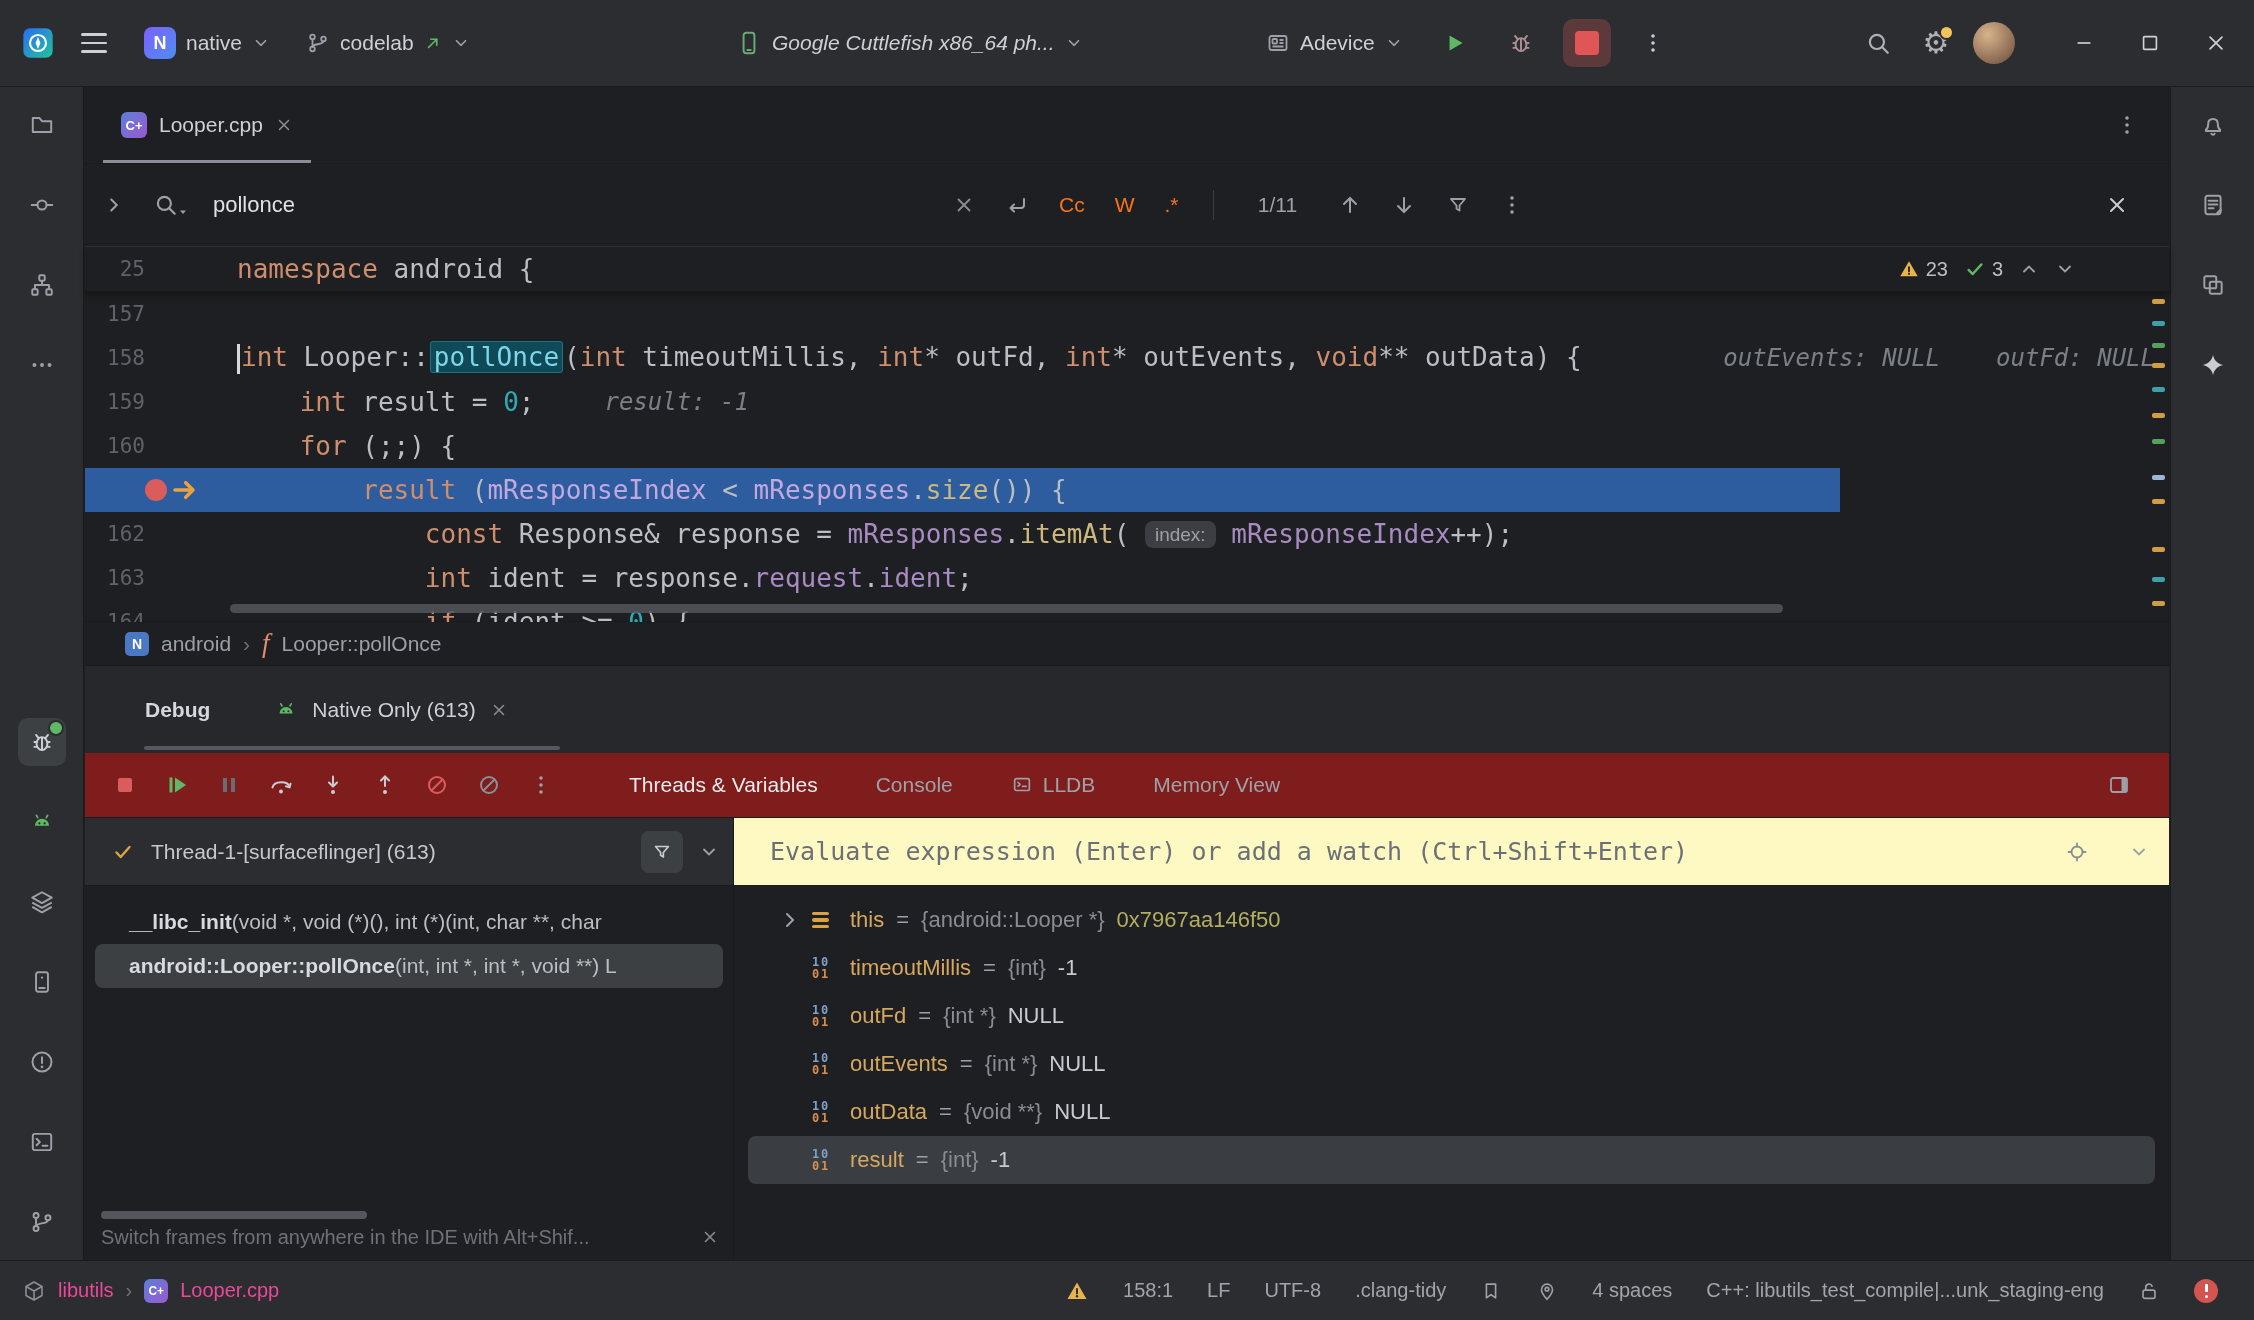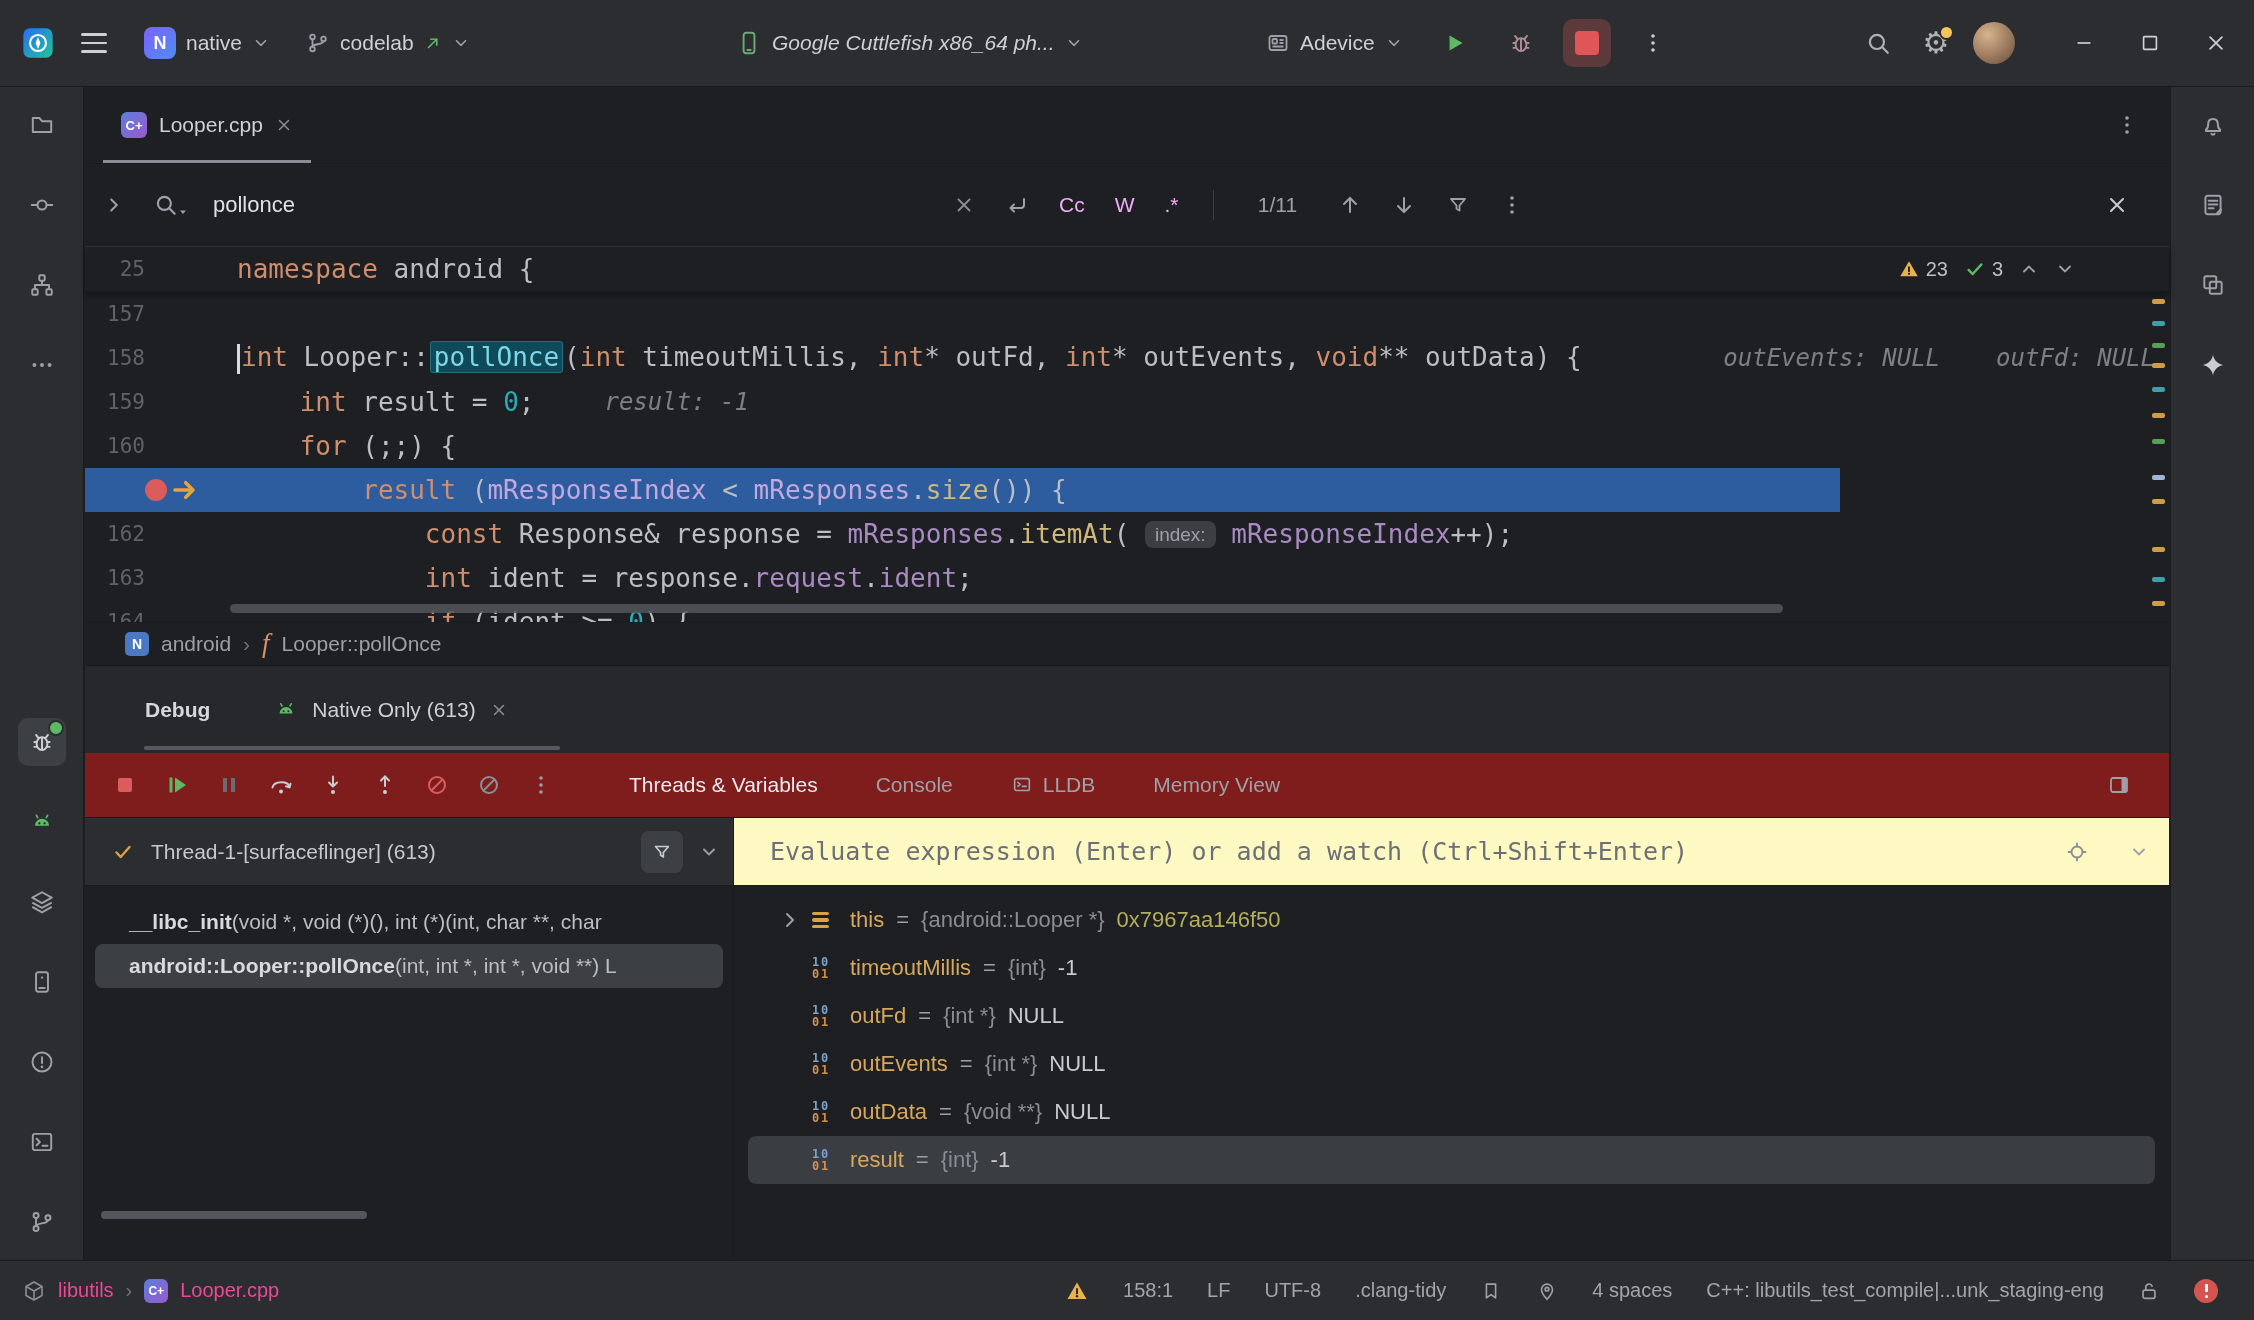--- a/index.html
+++ b/index.html
@@ -53,21 +53,21 @@
         color:#ced0d6;font-size:21px;}
   .etab.active::after{content:"";position:absolute;left:2px;right:2px;bottom:0;height:3px;background:#8a8e96;}
   .file-icon{width:26px;height:26px;border-radius:6px;background:linear-gradient(135deg,#5b7fd9,#9b59d0);
              color:#fff;font-size:13px;font-weight:700;display:flex;align-items:center;justify-content:center;flex:none;}
   .tab-kebab{margin-left:auto;margin-right:30px;align-self:center;}
 
   
   .findbar{height:82px;flex:none;display:flex;align-items:center;border-bottom:1px solid #2e3033;
            padding:0 24px 0 18px;color:#9da0a8;}
   .f-query{font-size:22px;color:#dfe1e5;margin-left:24px;width:710px;white-space:nowrap;overflow:hidden;}
-  .f-item{margin-left:30px;font-size:21px;color:#f0abfc;flex:none;}
+  .f-item{margin-left:30px;font-size:21px;color:#f97316;flex:none;}
   .f-div{width:1px;height:30px;background:#3b3d41;margin-left:34px;}
   .f-counter{margin-left:34px;font-size:21px;color:#9da0a8;min-width:60px;text-align:center;}
   .f-close{margin-left:auto;margin-right:16px;}
 
   
   .editor{position:relative;height:374px;flex:none;}
   .sticky{height:44px;display:flex;align-items:center;background:#1e1f22;position:relative;z-index:3;
           border-bottom:1px solid #17181a;box-shadow:0 3px 6px rgba(0,0,0,.35);}
   .code-view{height:330px;overflow:hidden;position:relative;z-index:1;}
   .cl{height:44px;display:flex;align-items:center;font-family:"DejaVu Sans Mono","Liberation Mono",monospace;
@@ -748,20 +748,28 @@
             <div class="frame">
               <b>__libc_init</b>
               <span>(void *, void (*)(), int (*)(int, char **, char</span>
             </div>
             <div class="frame sel">
               <b>android::Looper::pollOnce</b>
               <span>(int, int *, int *, void **) L</span>
             </div>
           </div>
         <div class="lscroll"></div>
+        <div class="frames-hint">
+          <span class="txt">Switch frames from anywhere in the IDE with Alt+Shif...</span>
+          <span>
+              <svg width="18" height="18" viewBox="0 0 24 24" fill="none" stroke="#8a8e95" stroke-width="2" stroke-linecap="round">
+                <path d="M6 6l12 12M18 6L6 18"></path>
+              </svg>
+            </span>
+        </div>
       </div>
       <div class="dbg-right">
         <div class="eval-row">
           <span class="eval-ph">Evaluate expression (Enter) or add a watch (Ctrl+Shift+Enter)</span>
           <span>
               <svg width="24" height="24" viewBox="0 0 24 24" fill="none" stroke="#8a8e95" stroke-width="1.8" stroke-linecap="round">
                 <circle cx="12" cy="12" r="5.5"></circle>
                 <path d="M12 3.5v3M12 17.5v3M3.5 12h3M17.5 12h3"></path>
               </svg>
             </span>

